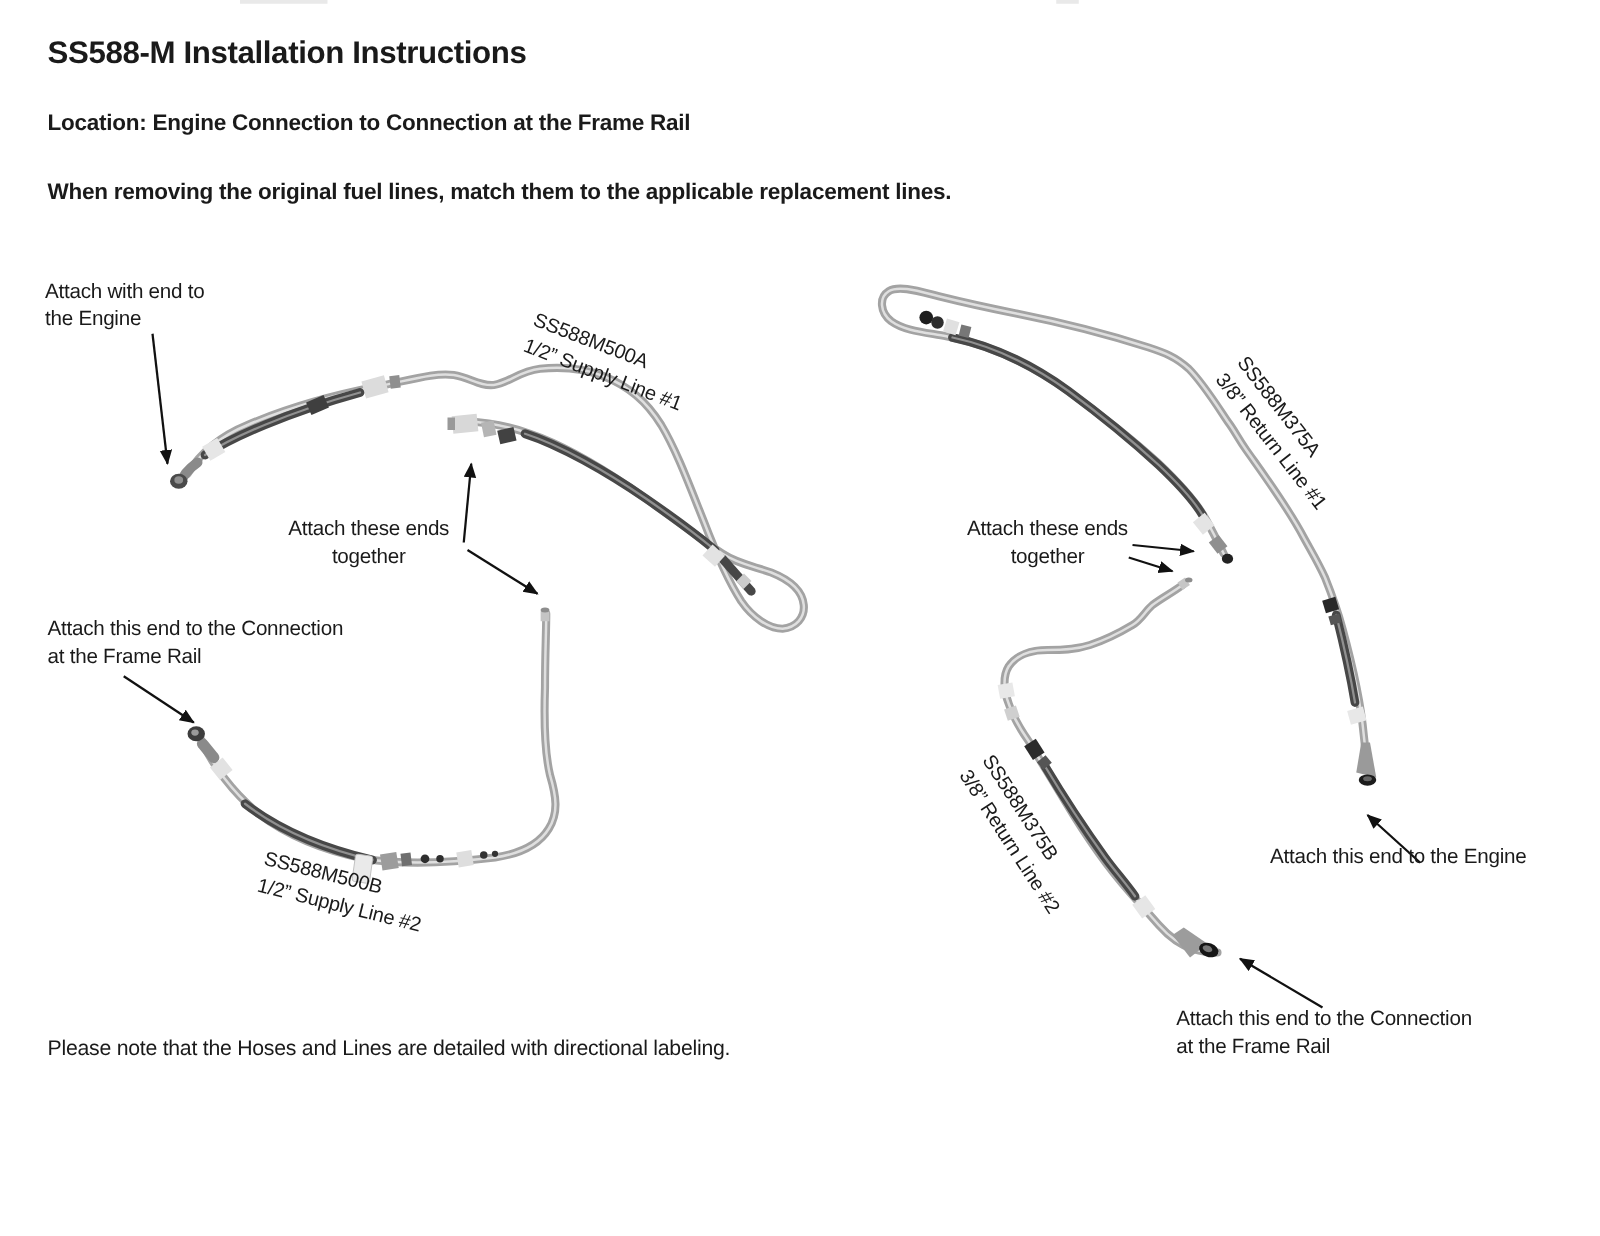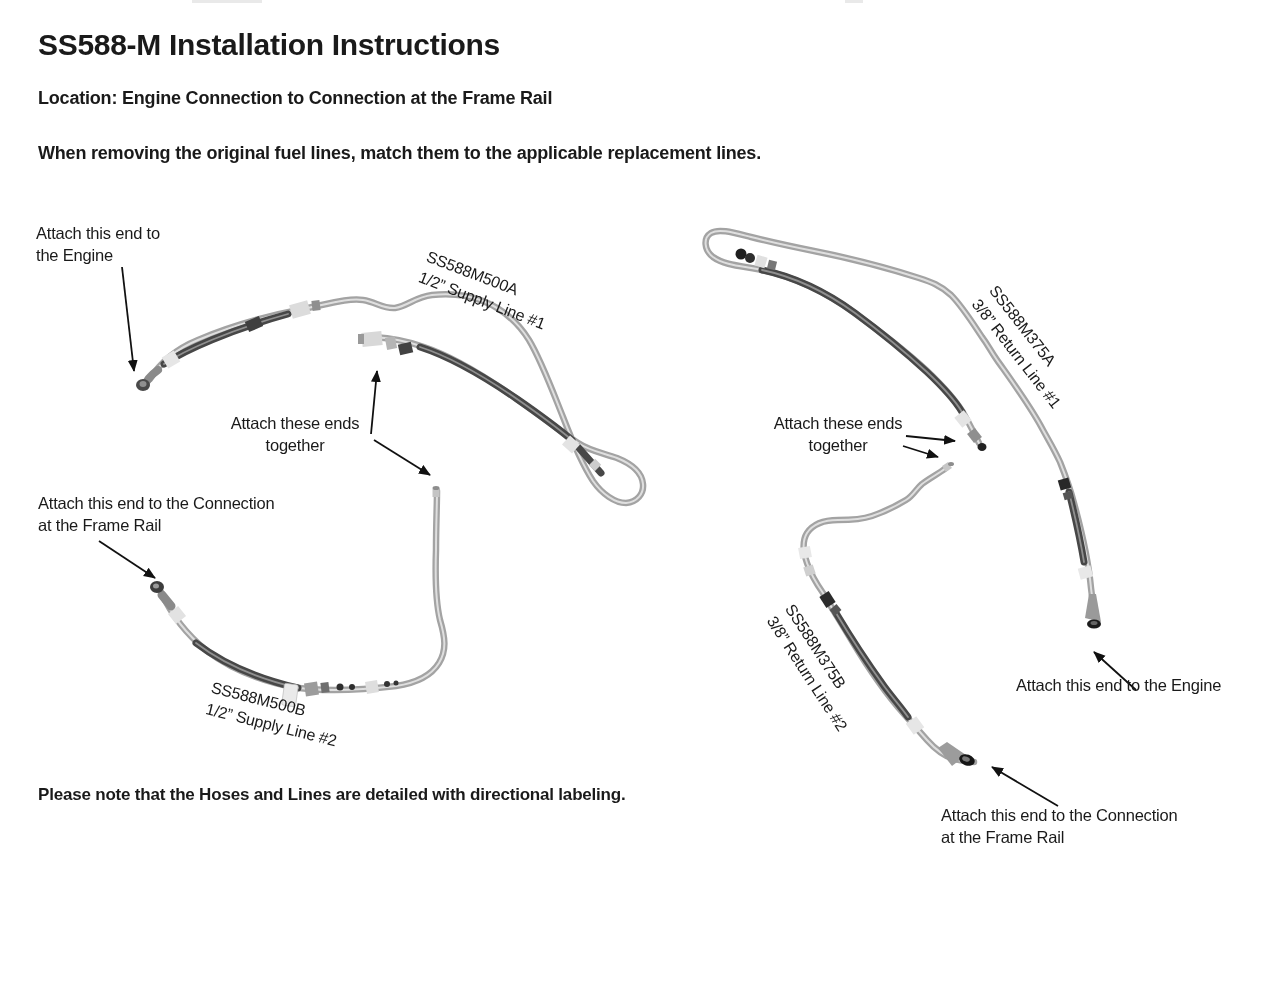--- a/index.html
+++ b/index.html
@@ -1,25 +1,25 @@
 <!DOCTYPE html>
 <html><head>
 <meta charset="utf-8">
 <style>
   html,body{margin:0;padding:0;background:#ffffff;}
   body{width:1280px;height:989px;position:relative;overflow:hidden;
        font-family:"Liberation Sans","DejaVu Sans",sans-serif;color:#1a1a1a;}
   .abs{position:absolute;}
-  .page-title{font-size:30px;font-weight:bold;letter-spacing:-0.3px;white-space:nowrap;}
+  .page-title{font-size:25px;font-weight:bold;letter-spacing:-0.3px;white-space:nowrap;}
   .sub-bold{font-size:18px;font-weight:bold;white-space:nowrap;letter-spacing:-0.2px;}
   .callout{font-size:16.5px;line-height:22px;white-space:pre-line;letter-spacing:-0.2px;}
   .center{text-align:center;}
   .part-label{font-size:16px;line-height:22px;transform-origin:0 0;white-space:nowrap;letter-spacing:-0.2px;}
   .part-label span{display:block;}
-  .footer-note{font-size:17px;font-weight:bold;line-height:23px;white-space:nowrap;letter-spacing:-0.2px;}
+  .footer-note{font-size:17px;font-weight:normal;line-height:23px;white-space:nowrap;letter-spacing:-0.2px;margin-top:44px;}
   svg{position:absolute;left:0;top:0;}
   .tube{stroke:#a3a3a3;stroke-width:6.5;fill:none;stroke-linecap:round;stroke-linejoin:round;}
   .shine{stroke:#dfdfdf;stroke-width:2;fill:none;stroke-linecap:round;stroke-linejoin:round;}
   .braid{stroke:#474747;stroke-width:7;fill:none;stroke-linecap:round;}
   .braidhi{stroke:#909090;stroke-width:1.8;fill:none;stroke-linecap:round;}
   .arrow{stroke:#111111;stroke-width:1.8;fill:none;}
   .edge-artifact{background:#e9e9e9;}
 </style>
 </head>
 <body>
@@ -126,21 +126,21 @@
     <line class="arrow" marker-end="url(#ah)" x1="371" y1="434" x2="377" y2="371"></line>
     <line class="arrow" marker-end="url(#ah)" x1="374" y1="440" x2="430" y2="475"></line>
     <line class="arrow" marker-end="url(#ah)" x1="99" y1="541" x2="155" y2="578"></line>
     <line class="arrow" marker-end="url(#ah)" x1="906" y1="436" x2="955" y2="441"></line>
     <line class="arrow" marker-end="url(#ah)" x1="903" y1="446" x2="938" y2="457"></line>
     <line class="arrow" marker-end="url(#ah)" x1="1136" y1="690" x2="1094" y2="652"></line>
     <line class="arrow" marker-end="url(#ah)" x1="1058" y1="806" x2="992" y2="767"></line>
   </g>
 </svg>
 
-<div class="abs callout" style="left:36px;top:222px;">Attach this end to
+<div class="abs callout" style="left:36px;top:222px;">Attach with end to
 the Engine</div>
 <div class="abs callout center" style="left:224px;top:412px;width:142px;">Attach these ends
 together</div>
 <div class="abs callout" style="left:38px;top:492px;">Attach this end to the Connection
 at the Frame Rail</div>
 <div class="abs callout center" style="left:767px;top:412px;width:142px;">Attach these ends
 together</div>
 <div class="abs callout" style="left:1016px;top:674px;">Attach this end to the Engine</div>
 <div class="abs callout" style="left:941px;top:804px;">Attach this end to the Connection
 at the Frame Rail</div>

